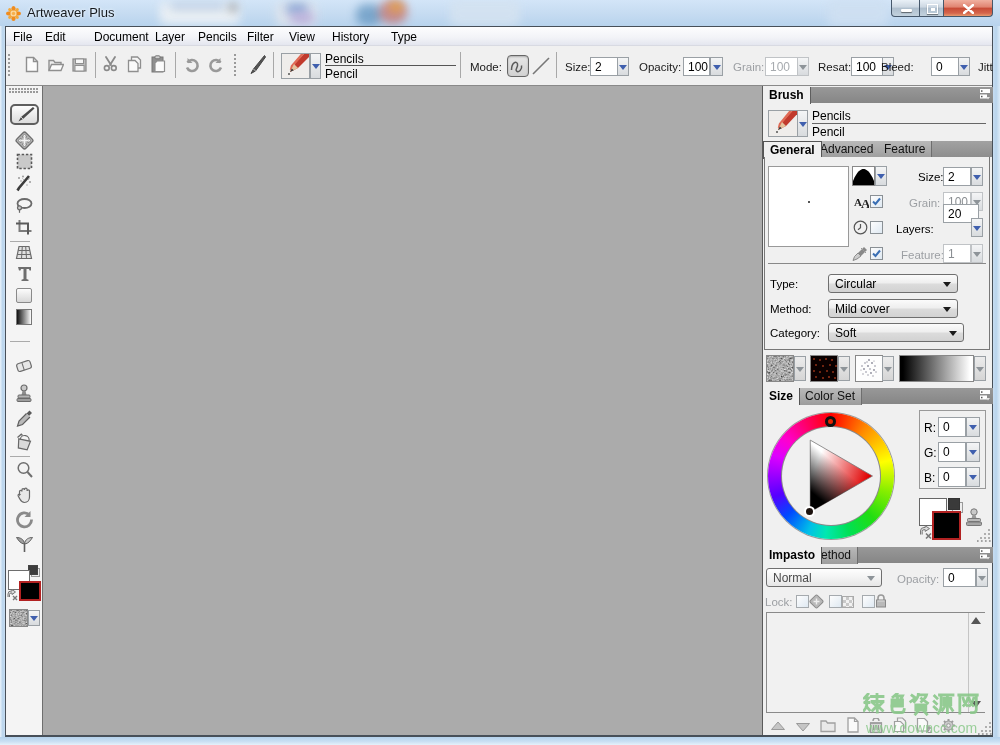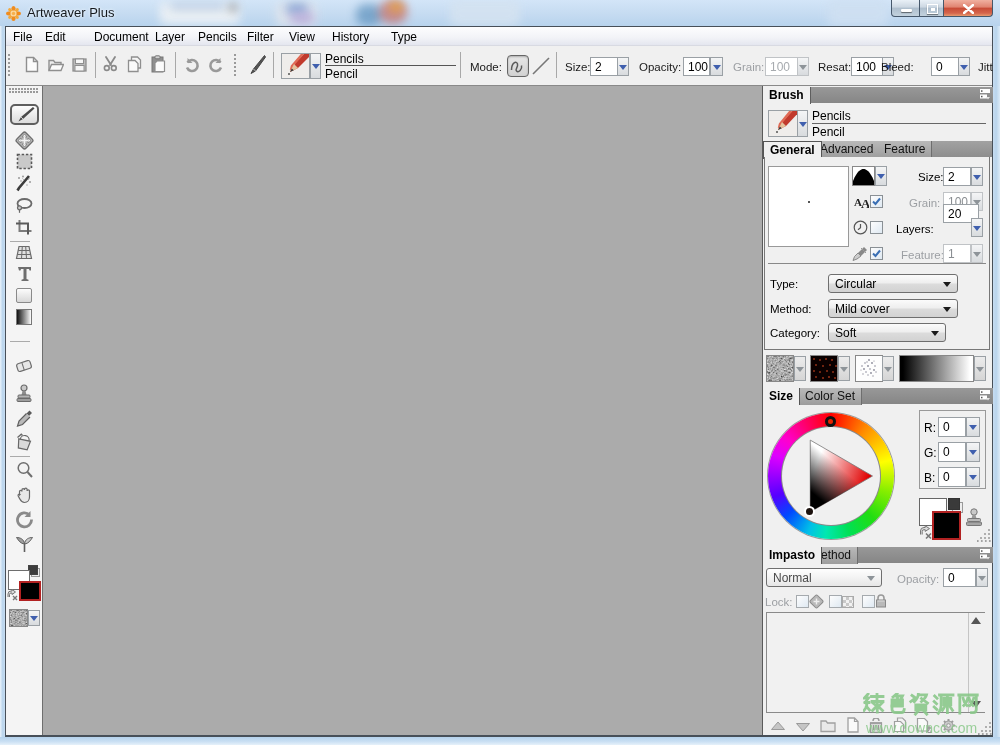--- a/index.html
+++ b/index.html
@@ -427,21 +427,21 @@
 <div class="sbtn g dis" style="left:971px;top:244px">
     <i></i>
   </div>
 <div class="ab" style="left:768px;top:263px;width:218px;height:1px;background:#888"></div>
 
 <div class="ab" style="left:770px;top:278px;font-size:11.5px">Type:</div>
 <div class="combo" style="left:828px;top:274px;width:130px">Circular<i></i></div>
 <div class="ab" style="left:770px;top:303px;font-size:11.5px">Method:</div>
 <div class="combo" style="left:828px;top:299px;width:130px">Mild cover<i></i></div>
 <div class="ab" style="left:770px;top:327px;font-size:11.5px">Category:</div>
-<div class="combo" style="left:828px;top:323px;width:118px">Soft<i></i></div>
+<div class="combo" style="left:828px;top:323px;width:136px">Soft<i></i></div>
 
 <div class="ab" style="left:766px;top:355px;width:28px;height:27px;border:1px solid #888;box-sizing:border-box;overflow:hidden">
  <svg width="26" height="25">
       <filter id="nz2">
         <feTurbulence type="fractalNoise" baseFrequency="0.55" numOctaves="3"></feTurbulence>
         <feColorMatrix type="saturate" values="0"></feColorMatrix>
         <feComponentTransfer>
           <feFuncA type="linear" slope="0" intercept="1"></feFuncA>
           <feFuncR type="linear" slope="1.4" intercept="-0.3"></feFuncR>
           <feFuncG type="linear" slope="1.4" intercept="-0.3"></feFuncG>

